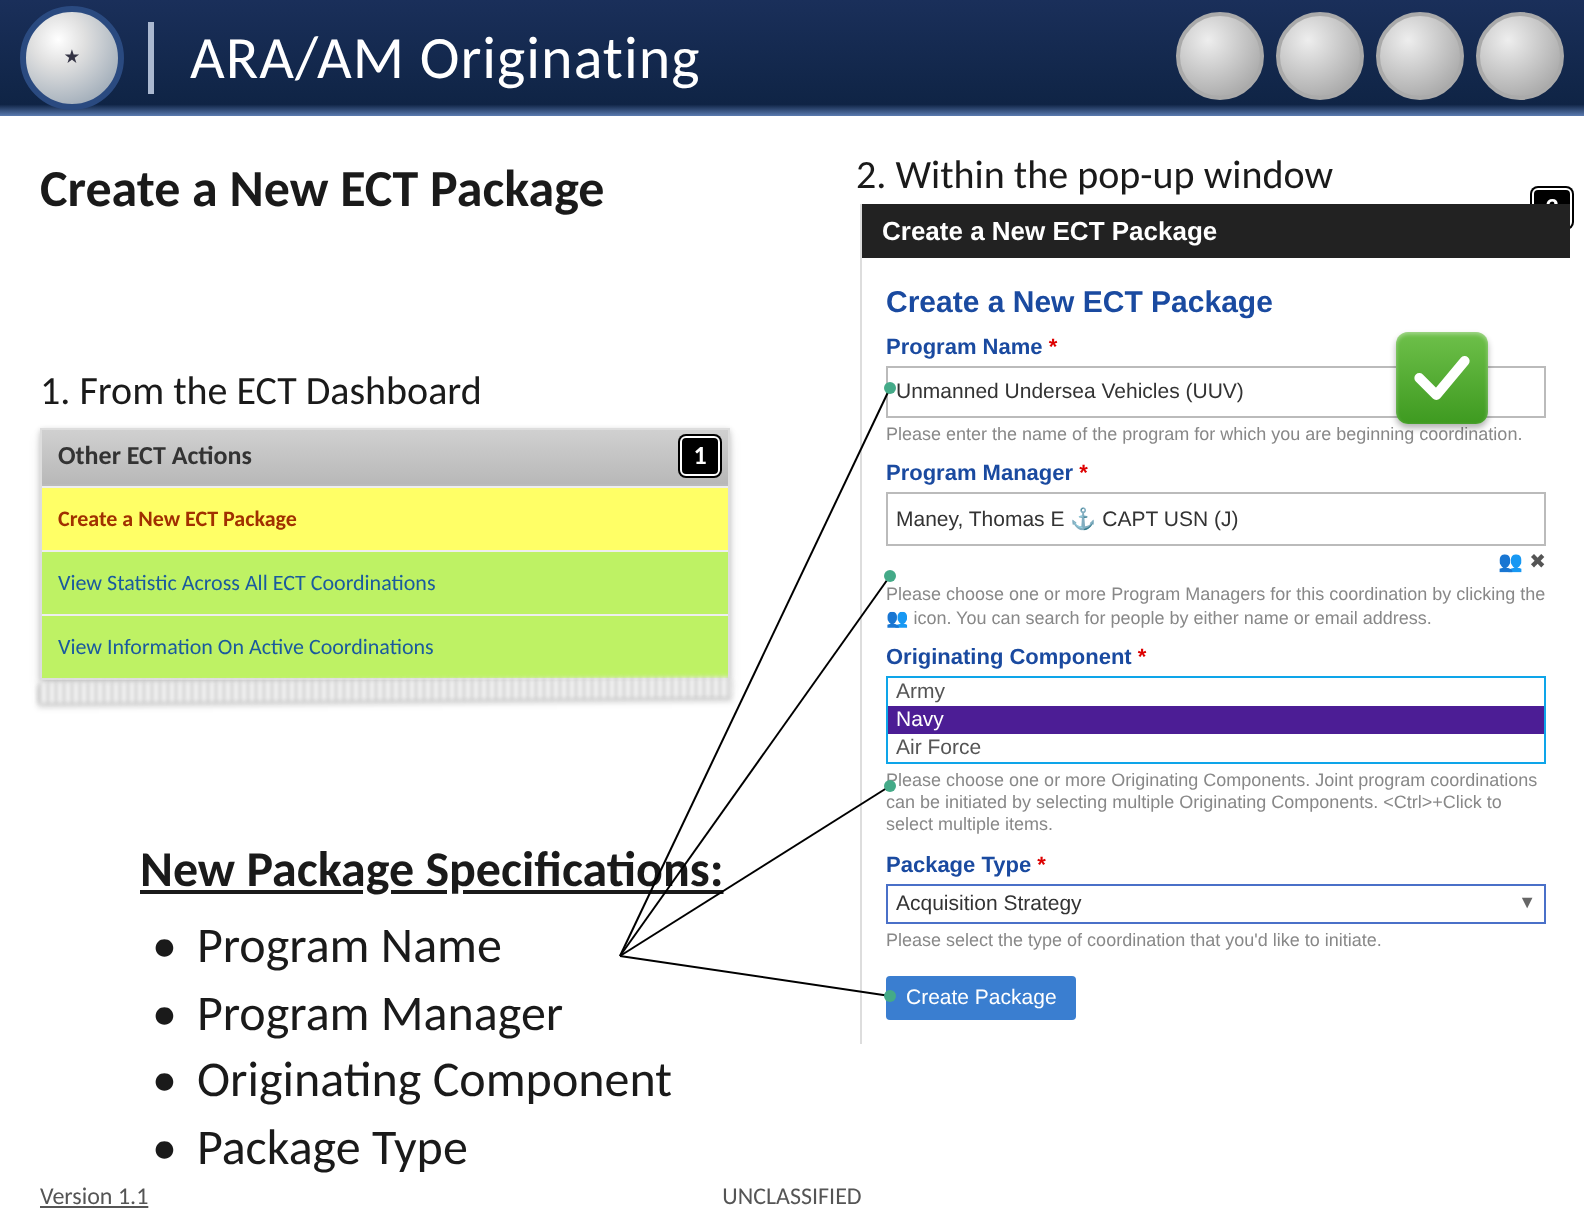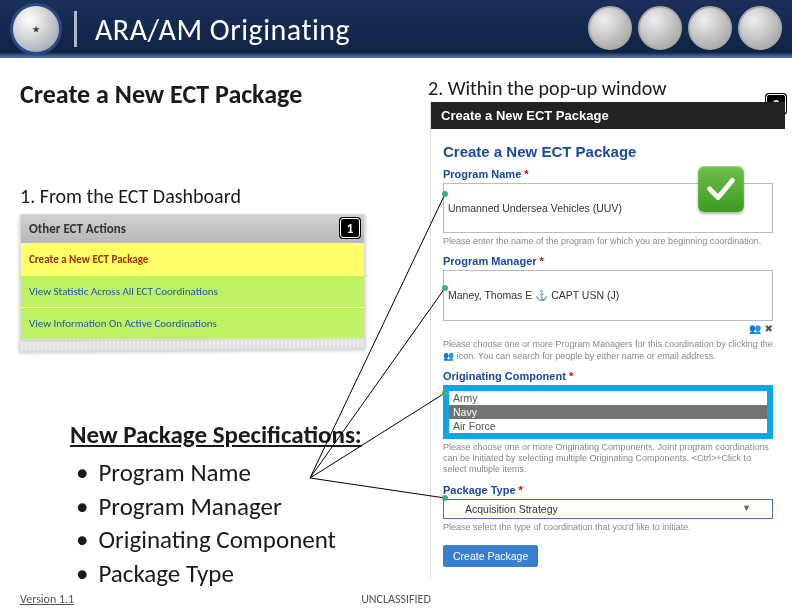--- a/index.html
+++ b/index.html
@@ -34,27 +34,27 @@
   .panel-left .row.hl { background:#ffff66; color:#a03000; font-weight:700; }
   .panel-left-edge { position:absolute; left:19px; top:282px; width:347px; height:10px; background:repeating-linear-gradient(90deg,#ccc 0 2px,#fff 2px 4px); filter:blur(1px) drop-shadow(0 2px 1px rgba(0,0,0,.2)); transform:skewY(-.5deg);}
 
   
   .popup { position:absolute; left: 430px; top: 44px; width: 355px; background:#fff; font-family: Arial, sans-serif; font-size:10px; color:#555; border-left:1px solid #ddd;}
   .popup .title { background:#222; color:#fff; padding:6px 10px; font-size:13px; font-weight:700; }
   .popup .section-title { color:#1a4aa0; font-weight:700; padding:14px 12px 2px; font-size:15px; }
   .popup .sec { padding: 6px 12px 2px; }
   .popup .label { color:#1a4aa0; font-weight:700; font-size:11px; margin-bottom:3px;}
   .popup .req::after{ content:" *"; color:#d00; }
-  .popup .input { border:1px solid #bbb; padding:18px 4px; font-size:10.5px; color:#333; background:#fff; width:100%; }
+  .popup .input { border:1px solid #bbb; padding:6px 4px; font-size:10.5px; color:#333; background:#fff; width:100%; }
   .popup .help { font-size:9px; color:#888; line-height:1.25; margin-top:3px; }
-  .popup .listbox { border:6px solid #0ea5e9; font-size:10.5px; }
+  .popup .listbox { border:1px solid #0ea5e9; font-size:10.5px; }
   .popup .listbox div { padding:1px 4px; }
-  .popup .listbox .sel { background:#737373; color:#fff; }
+  .popup .listbox .sel { background:#4c1d95; color:#fff; }
   .popup .btn { display:inline-block; background:#3a7ed0; color:#fff; padding:5px 10px; font-size:10.5px; margin:10px 12px 12px; border-radius:2px; }
-  .popup .select { border:1px solid #4a70c8; padding:3px 21px; font-size:10.5px; color:#333; display:flex; justify-content:space-between; align-items:flex-start; }
+  .popup .select { border:1px solid #4a70c8; padding:3px 4px; font-size:10.5px; color:#333; display:flex; justify-content:space-between; align-items:flex-start; }
   .popup .select .arrow{ font-size:9px; color:#666; }
 
   .checkmark { position:absolute; right:48px; top:108px; width:46px; height:46px; background: linear-gradient(#6ec04a,#3e9a20); border-radius:6px; display:flex; align-items:center; justify-content:center; box-shadow: inset 0 1px 2px rgba(255,255,255,.4), 0 2px 3px rgba(0,0,0,.3);}
   .checkmark svg { width:34px; height:34px; }
 
   
   .specs { position:absolute; left: 70px; top: 360px; font-size:25px; color:#1a1a1a; line-height:1.35; }
   .specs .head { font-weight:700; text-decoration: underline; }
   .specs ul { list-style: none; margin-top:4px; }
   .specs li::before { content:"•"; margin: 0 10px 0 0; }

